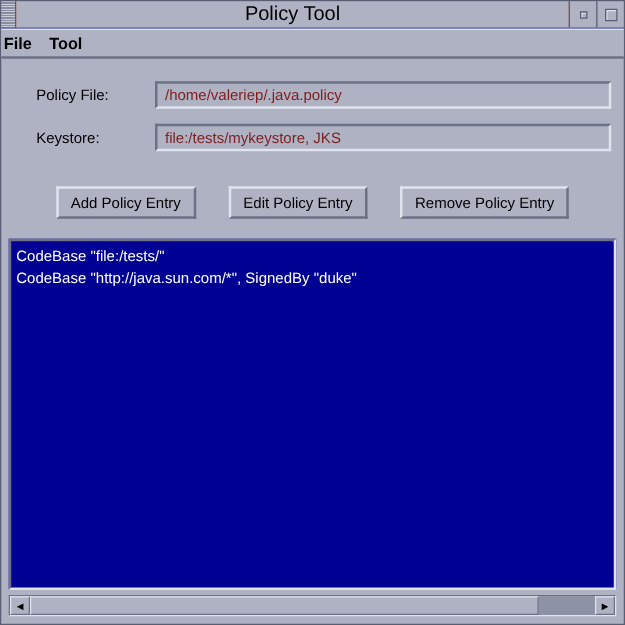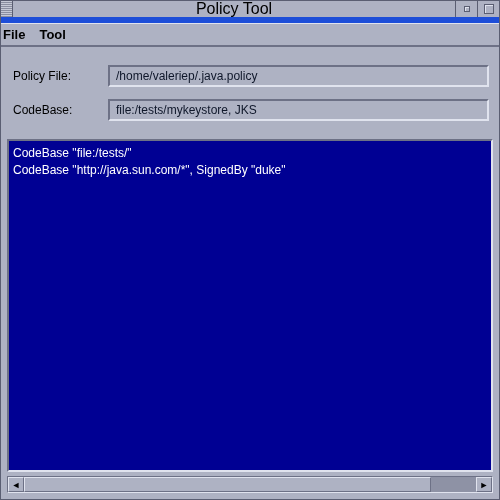--- a/index.html
+++ b/index.html
@@ -17,21 +17,21 @@
     width: 500px;
     height: 500px;
     background: #aeb2c3;
     display: flex;
     flex-direction: column;
     border: 1px solid #5a5e72;
   }
   .titlebar {
     height: 22px;
     background: #c2410c;
-    border-bottom: 6px solid #1d4ed8;
+    border-bottom: 1px solid #1d4ed8;
     display: flex;
     align-items: stretch;
   }
   .title-drag {
     width: 12px;
     border-right: 1px solid #5a5e72;
     background: repeating-linear-gradient(
       to bottom,
       #c6c9d6 0 1px,
       #8a8ea0 1px 2px
@@ -75,41 +75,41 @@
     padding: 0 2px;
     font-size: 13px;
     font-weight: bold;
     color: #000;
     border-top: 1px solid #e0e3ee;
     border-bottom: 2px solid #6d7186;
   }
   .menuitem { cursor: default; }
 
   .form-area {
-    padding: 18px 10px 6px 12px;
+    padding: 18px 10px 6px 28px;
   }
   .form-row {
     display: flex;
     align-items: center;
     margin-bottom: 12px;
   }
   .form-label {
     width: 95px;
     font-size: 12px;
     color: #000;
   }
   .form-input {
     flex: 1;
     height: 22px;
     background: #aeb2c3;
     border-top: 2px solid #6d7186;
     border-left: 2px solid #6d7186;
     border-right: 2px solid #e0e3ee;
     border-bottom: 2px solid #e0e3ee;
-    color: #0f172a;
+    color: #7f1d1d;
     font-size: 12px;
     padding: 0 6px;
     outline: none;
     font-family: inherit;
   }
 
   .button-row {
     display: flex;
     justify-content: center;
     gap: 26px;
@@ -203,25 +203,30 @@
     <span class="menuitem">File</span>
     <span class="menuitem">Tool</span>
   </div>
 
   <div class="form-area">
     <div class="form-row">
       <div class="form-label">Policy File:</div>
       <input class="form-input" type="text" value="/home/valeriep/.java.policy" style="">
     </div>
     <div class="form-row">
-      <div class="form-label">CodeBase:</div>
+      <div class="form-label">Keystore:</div>
       <input class="form-input" type="text" value="file:/tests/mykeystore, JKS" style="">
     </div>
   </div>
 
+  <div class="button-row">
+    <button class="btn">Add Policy Entry</button>
+    <button class="btn">Edit Policy Entry</button>
+    <button class="btn">Remove Policy Entry</button>
+  </div>
 
   <div class="listbox">
     <div class="list-item">CodeBase "file:/tests/"</div>
     <div class="list-item">CodeBase "http://java.sun.com/*", SignedBy "duke"</div>
   </div>
 
   <div class="hscroll">
     <div class="arrow">◄</div>
     <div class="track">
       <div class="thumb"></div>

